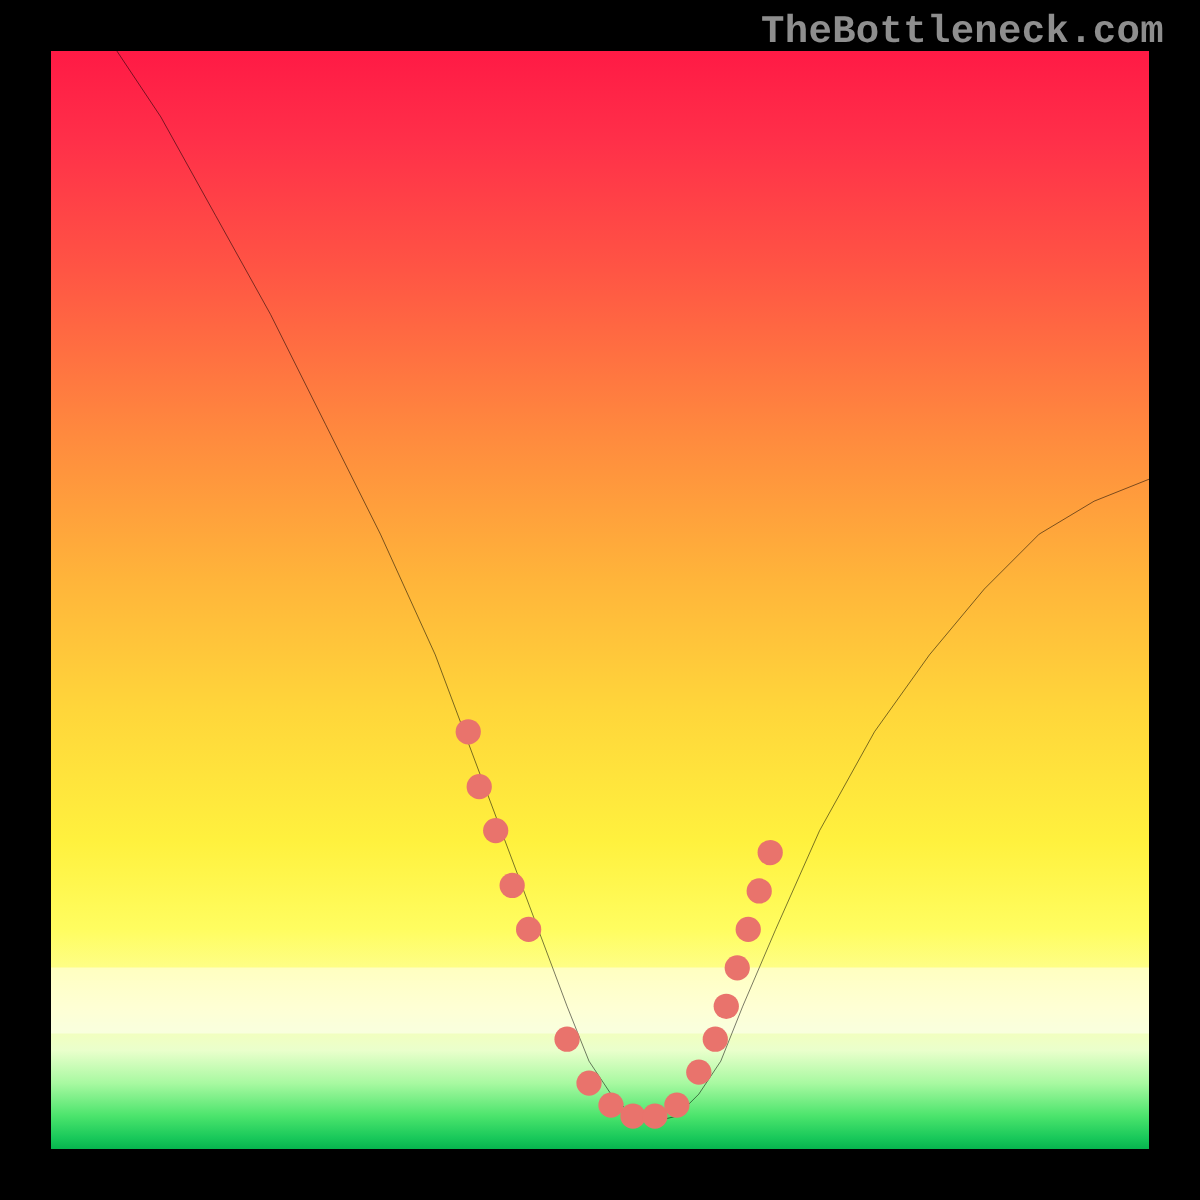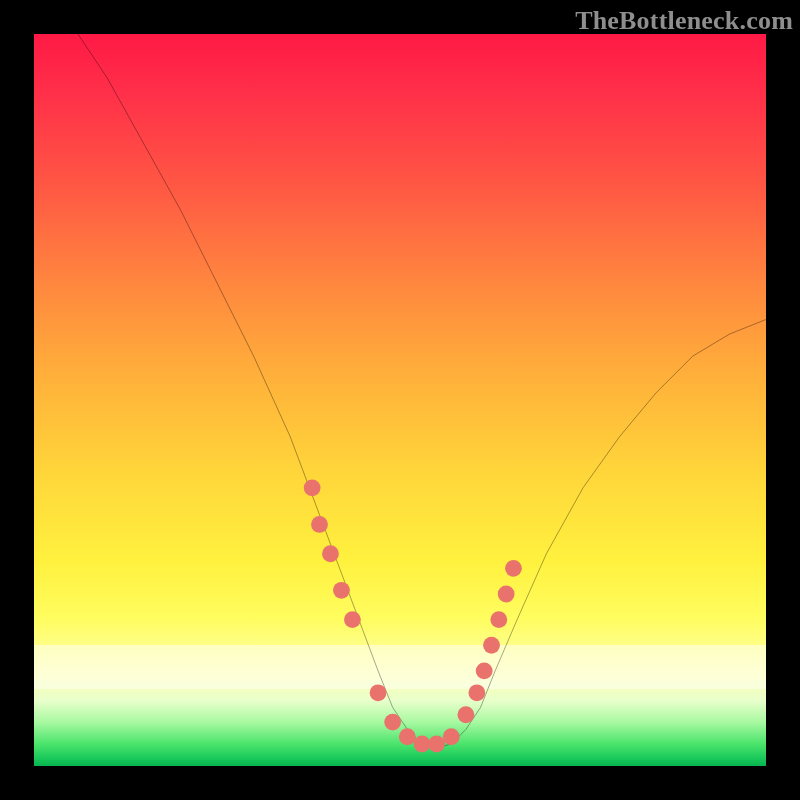--- a/index.html
+++ b/index.html
@@ -66,22 +66,22 @@
     position: absolute;
     left: 0;
     top: 0;
     width: 100%;
     height: 100%;
     overflow: visible;
   }
   .watermark {
     position: absolute;
     top: 6px;
-    right: 7px;
-    font-family: Liberation Serif, serif;
+    right: 24px;
+    font-family: Liberation Mono, monospace;
     font-size: 26px;
     font-weight: 600;
     color: #8e8e8e;
     letter-spacing: 0.2px;
   }
 </style>
 </head>
 <body>
 
 <div class="frame">

